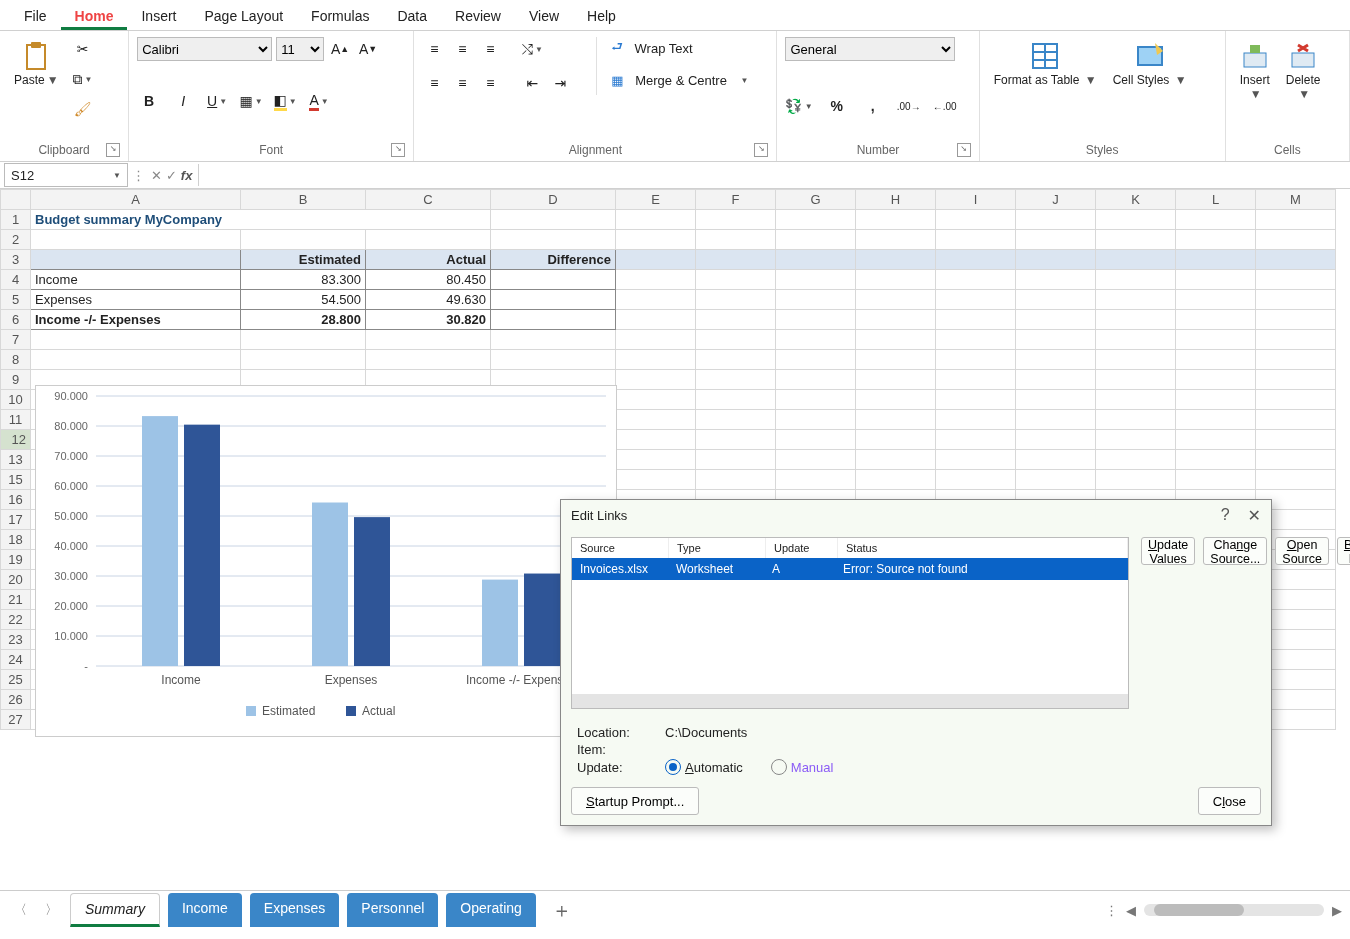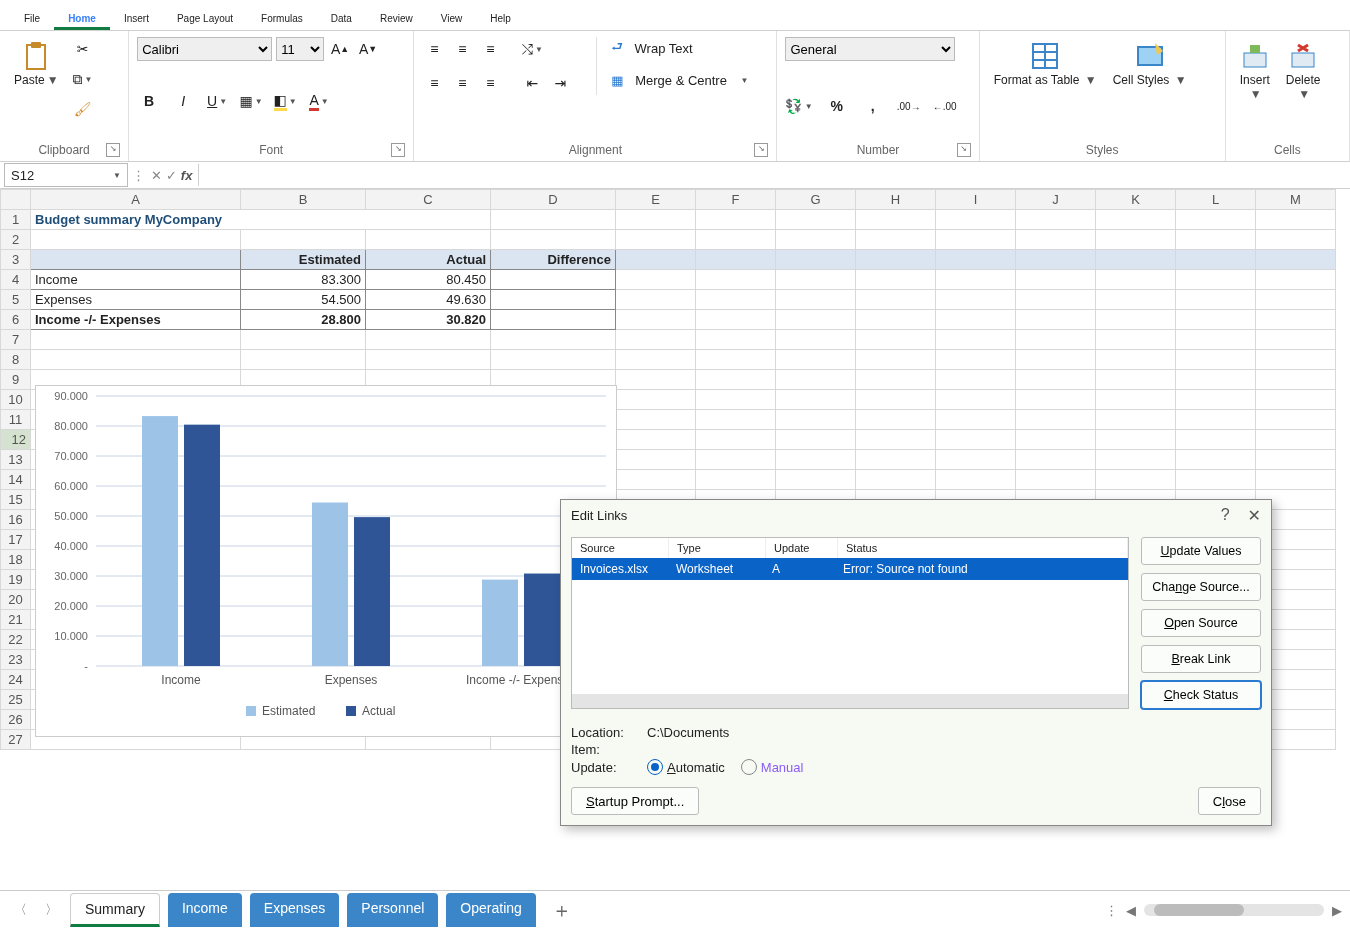--- a/index.html
+++ b/index.html
@@ -1,19 +1,19 @@
 <!DOCTYPE html>
 <html><head>
 <meta charset="utf-8">
 <style>
 html,body{margin:0;padding:0;font-family:"Segoe UI",Arial,sans-serif;font-size:13px;color:#222;background:#fff;overflow:hidden;}
 
 .menu-bar{height:30px;display:flex;align-items:flex-end;padding:0 10px;gap:0;border-bottom:1px solid #d0d0d0;}
-.menu-bar .mi{padding:6px 14px 6px;font-size:10px;cursor:pointer;}
-.menu-bar .mi.active{color:#3b82f6;border-bottom:3px solid #107c41;padding-bottom:3px;font-weight:600;}
+.menu-bar .mi{padding:6px 14px 6px;font-size:14px;cursor:pointer;}
+.menu-bar .mi.active{color:#ef4444;border-bottom:3px solid #107c41;padding-bottom:3px;font-weight:600;}
 
 .ribbon{height:130px;background:#fff;display:flex;border-bottom:1px solid #d0d0d0;}
 .rgroup{border-right:1px solid #e0e0e0;padding:6px 8px 2px;display:flex;flex-direction:column;justify-content:space-between;position:relative;}
 .rgroup-label{font-size:12px;color:#666;text-align:center;padding:2px 0 2px;position:relative;}
 .rgroup-label .dlg{position:absolute;right:0;bottom:2px;width:12px;height:12px;border:1px solid #999;font-size:8px;line-height:10px;color:#666;}
 .rrow{display:flex;align-items:center;gap:4px;}
 .rbtn{min-width:24px;height:24px;display:inline-flex;align-items:center;justify-content:center;border-radius:3px;cursor:pointer;font-size:14px;}
 .bigbtn{display:flex;flex-direction:column;align-items:center;justify-content:center;padding:4px 6px;cursor:pointer;gap:2px;}
 .bigbtn span{font-size:12px;text-align:center;}
 .dd{font-size:8px;color:#555;margin-left:2px;}
@@ -51,36 +51,36 @@
 .linklist .lh{display:flex;font-size:11px;}
 .linklist .lh div{padding:4px 8px;border-right:1px solid #eee;}
 .linklist .row{display:flex;font-size:12px;}
 .linklist .row.sel{background:#0a63c7;color:#fff;}
 .linklist .row div{padding:4px 8px;}
 .linklist .c1{width:80px;}
 .linklist .c2{width:80px;}
 .linklist .c3{width:55px;}
 .linklist .c4{flex:1;}
 .linklist .hscroll{height:14px;background:#e4e4e4;margin-top:auto;}
-.dlgbtns{display:flex;flex-direction:column;gap:8px;width:120px;}
+.dlgbtns{display:flex;gap:8px;width:120px;}
 .dlgbtns button{height:28px;background:#fbfdfa;border:1px solid #bbb;border-radius:3px;font-size:12.5px;padding:0 6px;cursor:pointer;}
 .dlgbtns button.focus{border:1px solid #2a7ad1;box-shadow:0 0 0 1px #2a7ad1;}
 .dialog .info{padding:4px 10px 0;font-size:13px;}
-.dialog .info .irow{display:flex;gap:16px;align-items:center;margin:2px 0;}
+.dialog .info .irow{display:flex;gap:28px;align-items:center;margin:2px 6px;}
 .dialog .info .lbl{width:60px;}
 .dialog .footerbtns{display:flex;justify-content:space-between;padding:10px;}
 .dialog .footerbtns button{height:28px;background:#fbfdfa;border:1px solid #bbb;border-radius:3px;font-size:13px;padding:0 14px;cursor:pointer;}
 .radio{width:14px;height:14px;border:1px solid #888;border-radius:50%;display:inline-flex;align-items:center;justify-content:center;margin-right:4px;}
 .radio.on{border-color:#0a63c7;}
 .radio.on::after{content:"";width:8px;height:8px;background:#0a63c7;border-radius:50%;}
 
 .sheettabs{position:absolute;bottom:10px;left:0;right:0;height:38px;border-top:1px solid #ccc;display:flex;align-items:center;padding:0 8px;gap:6px;background:#fff;}
 .navarrow{padding:0 6px;color:#777;cursor:pointer;}
 .stab{padding:7px 14px;border-radius:4px 4px 0 0;background:#3a86c8;color:#fff;font-size:14px;cursor:pointer;}
-.stab.active{background:#fff;color:#222;border:1px solid #ccc;border-bottom:3px solid #107c41;}
+.stab.active{background:#fff;color:#222;border:1px solid #ccc;border-bottom:3px solid #107c41;font-style:italic;}
 .addtab{font-size:20px;color:#666;padding:0 10px;cursor:pointer;}
 .sheettabs .right{margin-left:auto;display:flex;align-items:center;gap:8px;}
 .hscrollbar{width:180px;height:12px;background:#e4e4e4;border-radius:6px;position:relative;}
 .hscrollbar .thumb{position:absolute;left:10px;width:90px;height:12px;background:#bcbcbc;border-radius:6px;}
 u.k{text-decoration:underline;}
 .ico-svg{width:30px;height:30px;}
 </style>
 </head>
 <body>
 
@@ -472,36 +472,20 @@
           <td></td>
           <td></td>
           <td></td>
           <td></td>
           <td></td>
           <td></td>
           <td></td>
         </tr>
         <tr>
           <th class="rowh">13</th>
-          <td></td>
-          <td></td>
-          <td></td>
-          <td></td>
-          <td></td>
-          <td></td>
-          <td></td>
-          <td></td>
-          <td></td>
-          <td></td>
-          <td></td>
-          <td></td>
-          <td></td>
-        </tr>
-        <tr>
-          <th class="rowh">14</th>
           <td></td>
           <td></td>
           <td></td>
           <td></td>
           <td></td>
           <td></td>
           <td></td>
           <td></td>
           <td></td>
           <td></td>

